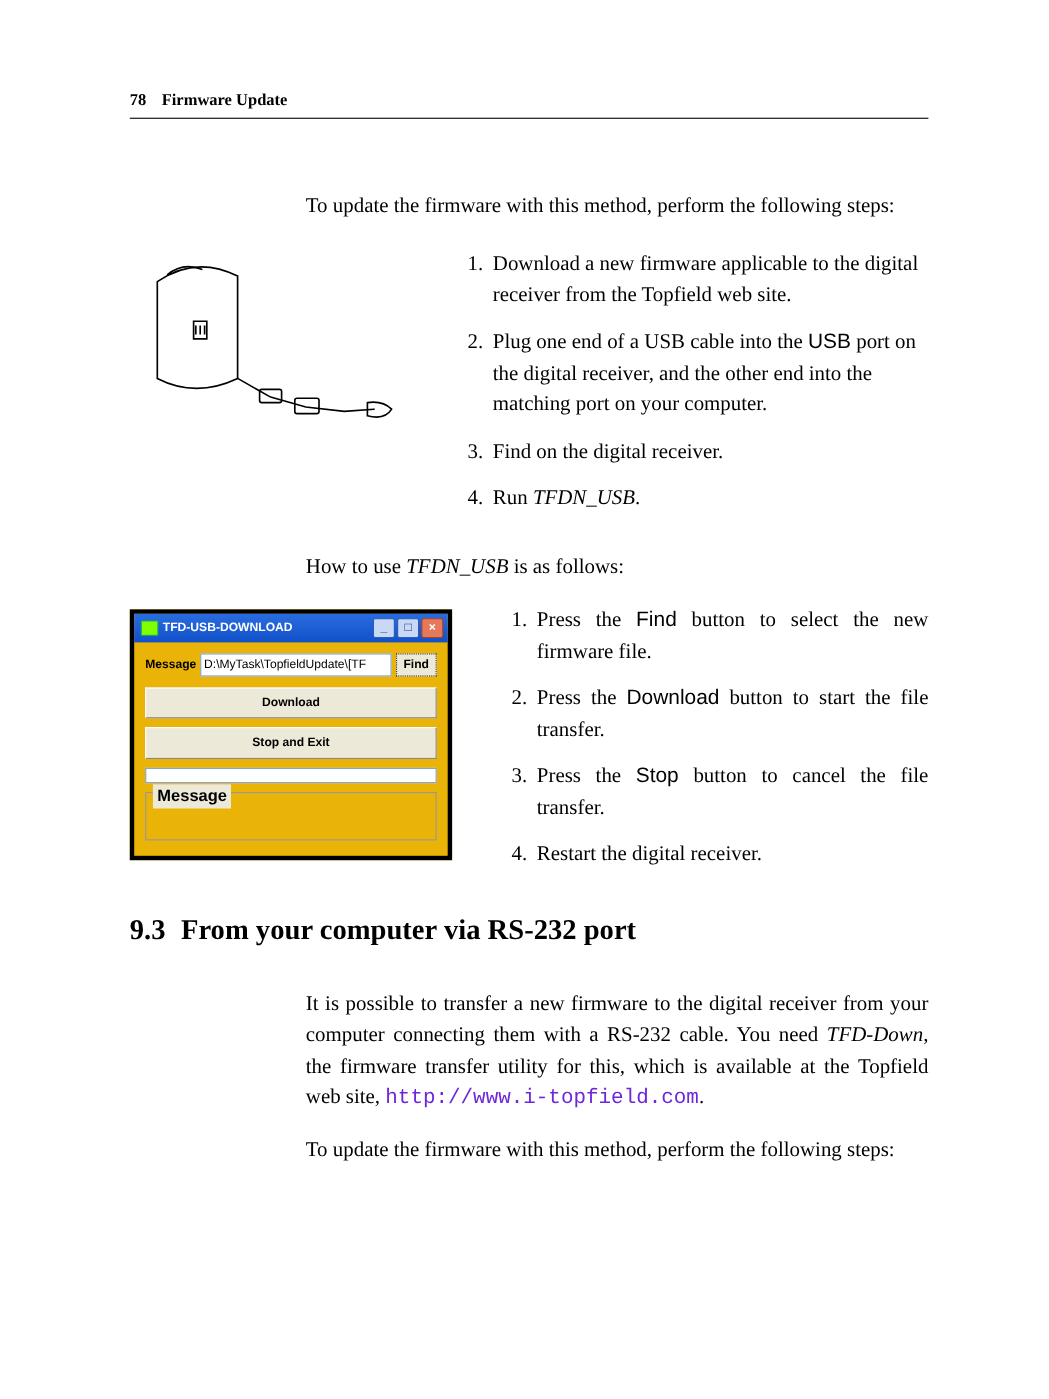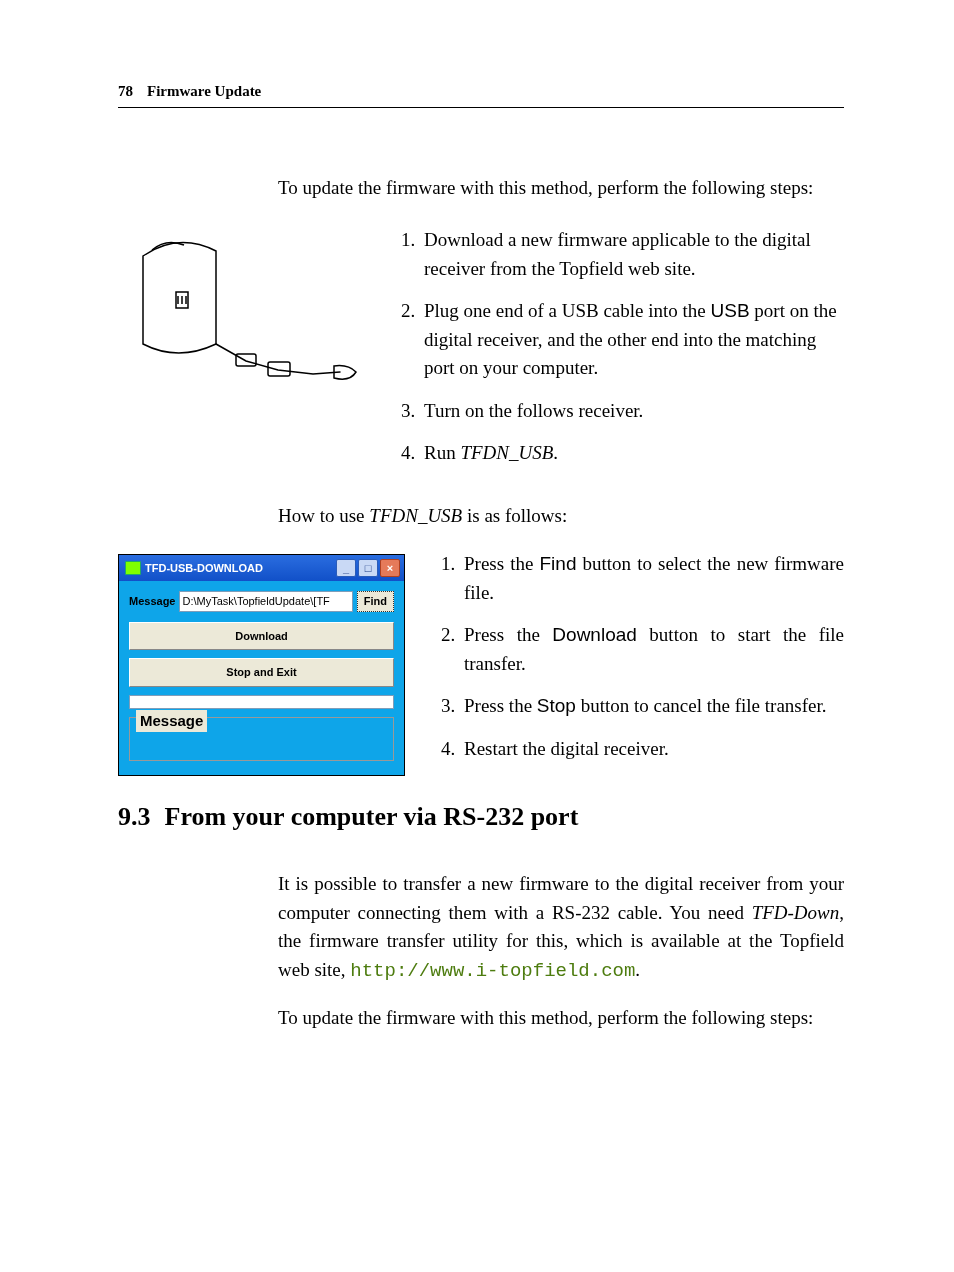--- a/index.html
+++ b/index.html
@@ -20,38 +20,38 @@
     display: flex;
     align-items: baseline;
     font-size: 15px;
     border-bottom: 1px solid #000;
     padding-bottom: 4px;
     margin-bottom: 66px;
   }
   .header .pagenum { font-weight: bold; margin-right: 14px; }
   .header .chapter { font-weight: bold; }
   .intro-block { margin-left: 160px; margin-bottom: 24px; }
-  .two-col { display: flex; gap: 18px; align-items: flex-start; margin-bottom: 20px; }
+  .two-col { display: flex; gap: 42px; align-items: flex-start; margin-bottom: 20px; }
   .illus-col { flex: 0 0 260px; }
   .text-col { flex: 1; }
   ol.steps { margin: 0; padding-left: 24px; }
   ol.steps > li { margin-bottom: 14px; padding-left: 4px; }
   .mono-label { font-family: Arial, Helvetica, sans-serif; }
   .ital { font-style: italic; }
 
   
   .usb-illus {
     width: 260px; height: 180px; position: relative;
   }
 
   
   .tfd-window {
     width: 285px;
-    border: 1px solid #000000;
-    background: #0ea5e9;
+    border: 4px solid #000000;
+    background: #eab308;
     font-family: Tahoma, Arial, sans-serif;
     font-size: 11px;
     margin-top: 4px;
   }
   .tfd-title {
     background: linear-gradient(#2a6de0, #1150c8);
     color: #fff;
     font-weight: bold;
     padding: 4px 4px 4px 6px;
     display: flex;
@@ -91,21 +91,21 @@
   .howto-line { margin-left:160px; margin-bottom: 20px; }
 
   .section-heading {
     font-weight: bold;
     font-size: 26px;
     margin-bottom: 34px;
   }
   .section-heading .num { display:inline-block; width:40px; }
 
   .body-para { margin-left: 160px; margin-bottom: 12px; }
-  .tt { font-family: 'Courier New', Courier, monospace; color: #4d7c0f; }
+  .tt { font-family: 'Courier New', Courier, monospace; color: #6d28d9; }
 </style>
 </head>
 <body>
 
 <div class="page">
 
   <div class="header">
     <span class="pagenum">78</span>
     <span class="chapter">Firmware Update</span>
   </div>
@@ -127,21 +127,21 @@
   </g>
 </svg>
       </div>
     </div>
     <div class="text-col">
       <ol class="steps">
         <li><span>Download a new firmware applicable to the digital receiver from the Topfield web site.</span></li>
         <li>
           <span>Plug one end of a USB cable into the </span><span class="mono-label">USB</span><span> port on the digital receiver, and the other end into the matching port on your computer.</span>
         </li>
-        <li><span>Turn on the follows receiver.</span></li>
+        <li><span>Find on the digital receiver.</span></li>
         <li>
           <span>Run </span><span class="ital">TFDN_USB</span><span>.</span>
         </li>
       </ol>
     </div>
   </div>
 
   <p class="howto-line">
     <span>How to use </span><span class="ital">TFDN_USB</span><span> is as follows:</span>
   </p>

